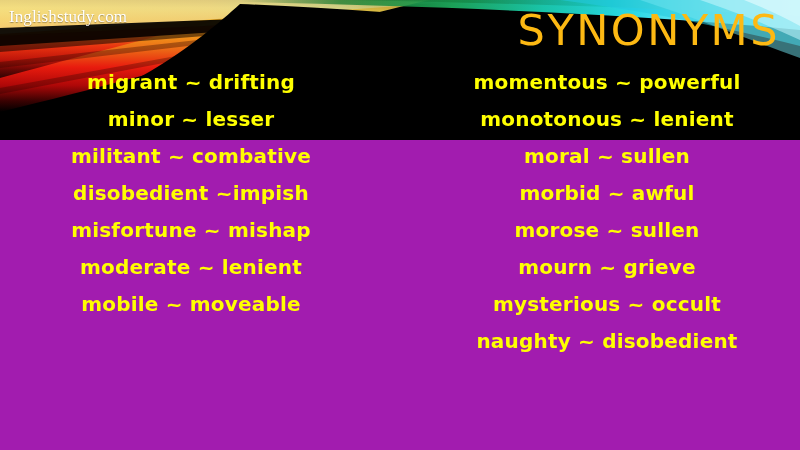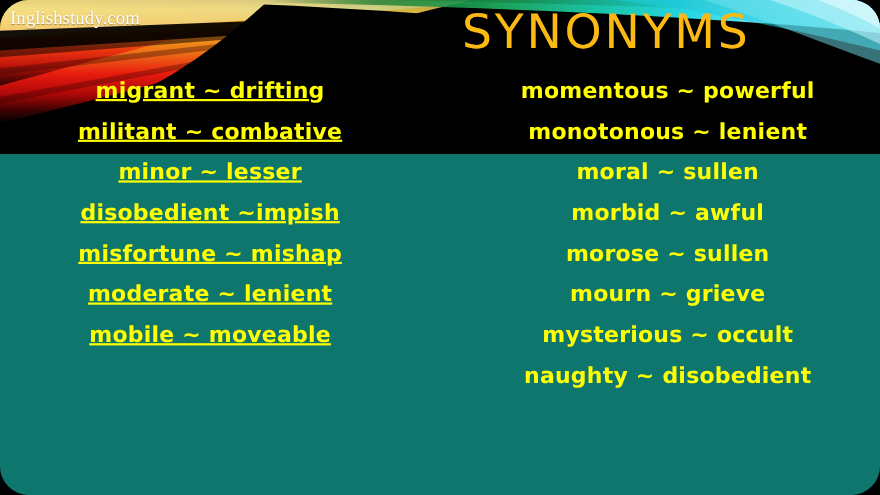--- a/index.html
+++ b/index.html
@@ -6,24 +6,23 @@
 
   html, body {
     width:800px; height:450px;
     background:#000;
     overflow:hidden;
   }
 
   #slide {
     position:relative;
     width:800px; height:450px;
-    background:#0f766e;
+    background:#a21caf;
     font-family:"Liberation Sans", sans-serif;
     overflow:hidden;
-    border-radius:26px;
   }
 
   
   #ribbon-art {
     position:absolute;
     left:0; top:0;
     width:800px; height:140px;
     overflow:hidden;
     pointer-events:none;
   }
@@ -40,21 +39,21 @@
     white-space:nowrap;
     z-index:6;
     text-shadow:0 1px 1px rgba(0,0,0,.35);
   }
 
   
   #title {
     position:absolute;
     left:420px; top:8px;
     width:360px;
-    text-align:left;
+    text-align:right;
     z-index:6;
     font-family:"DejaVu Sans", sans-serif;
     font-size:43px;
     font-weight:400;
     letter-spacing:2.5px;
     color:#FDB913;
     line-height:1.05;
     white-space:nowrap;
   }
 
@@ -75,21 +74,21 @@
     height:37px;
     line-height:37px;
     text-align:center;
     color:#FFFF00;
     font-family:"DejaVu Sans", sans-serif;
     font-size:20px;
     font-weight:bold;
     letter-spacing:0.2px;
     white-space:nowrap;
   }
-  #col-left  .pair-row { padding-right:18px;text-decoration:underline; }
+  #col-left  .pair-row { padding-right:18px; }
   #col-right .pair-row { padding-left:14px; }
 </style>
 </head>
 <body>
 
 <div id="slide">
 
   <div id="ribbon-art">
     <svg width="800" height="140" viewBox="0 0 800 140" xmlns="http://www.w3.org/2000/svg">
       <defs>
@@ -171,22 +170,22 @@
   </div>
 
   <div id="watermark">Inglishstudy.com</div>
 
   <h1 id="title">SYNONYMS</h1>
 
   <div id="columns">
 
     <div class="column" id="col-left">
       <div class="pair-row">migrant ~ drifting</div>
+      <div class="pair-row">minor ~ lesser</div>
       <div class="pair-row">militant ~ combative</div>
-      <div class="pair-row">minor ~ lesser</div>
       <div class="pair-row">disobedient ~impish</div>
       <div class="pair-row">misfortune ~ mishap</div>
       <div class="pair-row">moderate ~ lenient</div>
       <div class="pair-row">mobile ~ moveable</div>
     </div>
 
     <div class="column" id="col-right">
       <div class="pair-row">momentous ~ powerful</div>
       <div class="pair-row">monotonous ~ lenient</div>
       <div class="pair-row">moral ~ sullen</div>

